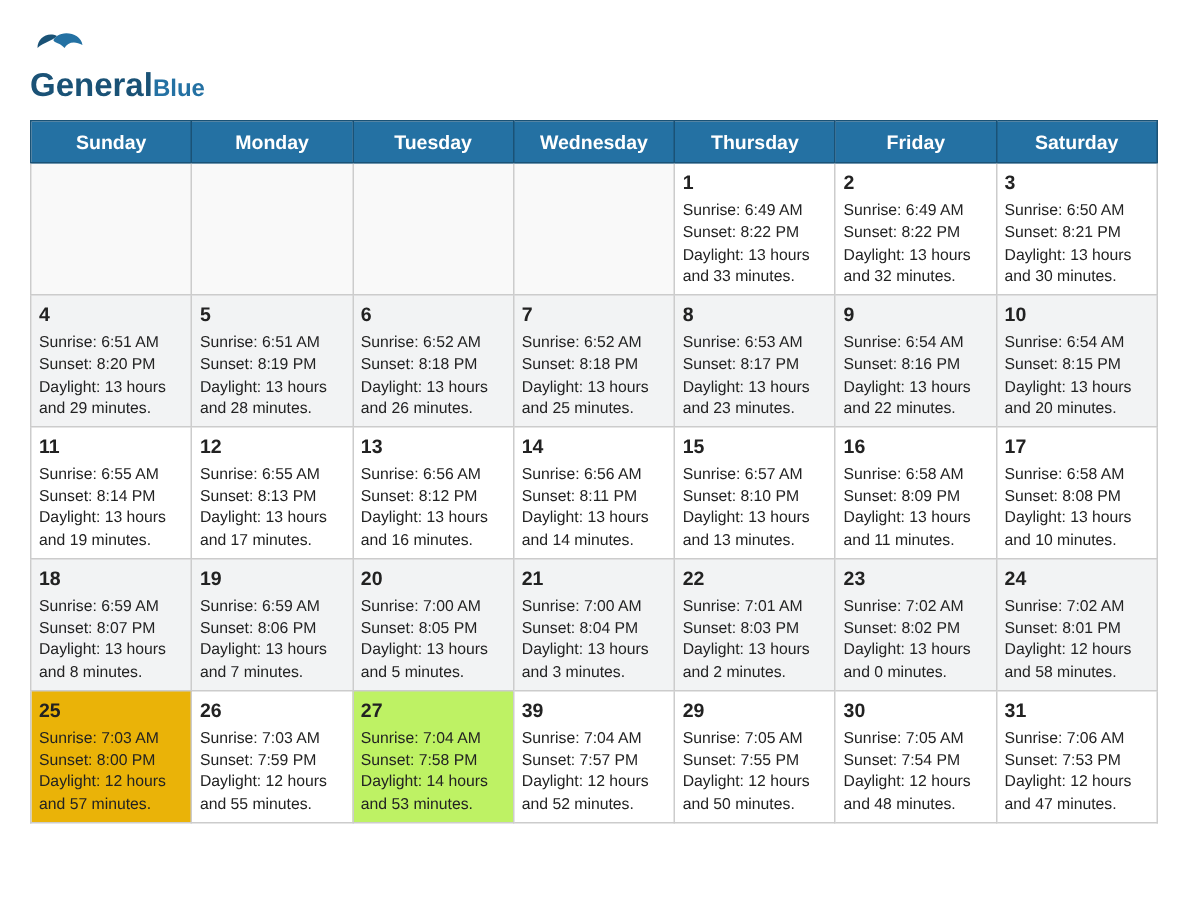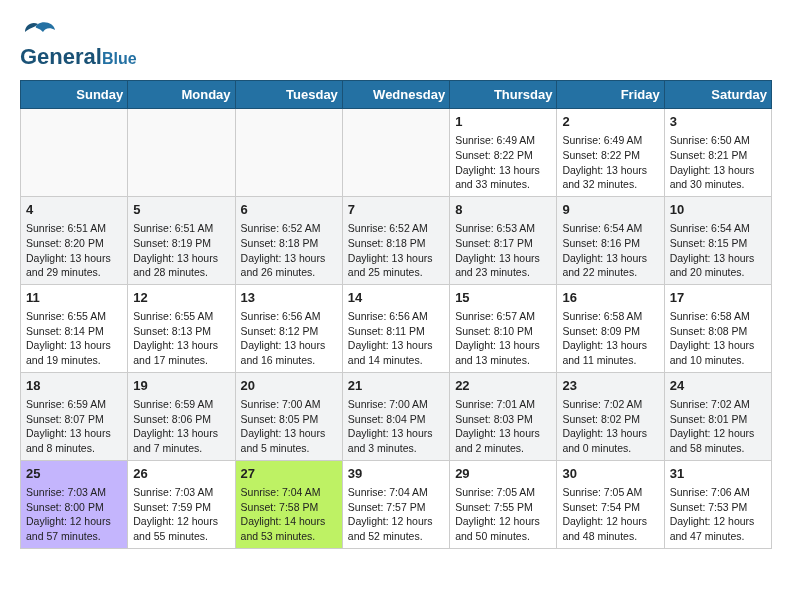--- a/index.html
+++ b/index.html
@@ -31,21 +31,21 @@
     }
     .calendar {
       width: 100%;
       border-collapse: collapse;
       font-size: 11px;
     }
     .calendar th {
       background-color: #2471a3;
       color: #fff;
       padding: 6px 4px;
-      text-align: right;
+      text-align: center;
       font-size: 13px;
       font-weight: bold;
       border: 1px solid #1a5276;
     }
     .calendar td {
       border: 1px solid #ccc;
       padding: 4px 5px;
       vertical-align: top;
       width: calc(100% / 7);
       height: 80px;
@@ -142,21 +142,21 @@
       <tr>
         <td style="background: rgb(242, 243, 244);"><span class="day-number">18</span><span>Sunrise: 6:59 AM</span><br><span>Sunset: 8:07 PM</span><br><span>Daylight: 13 hours and 8 minutes.</span></td>
         <td style="background: rgb(242, 243, 244);"><span class="day-number">19</span><span>Sunrise: 6:59 AM</span><br><span>Sunset: 8:06 PM</span><br><span>Daylight: 13 hours and 7 minutes.</span></td>
         <td style="background: rgb(242, 243, 244);"><span class="day-number">20</span><span>Sunrise: 7:00 AM</span><br><span>Sunset: 8:05 PM</span><br><span>Daylight: 13 hours and 5 minutes.</span></td>
         <td style="background: rgb(242, 243, 244);"><span class="day-number">21</span><span>Sunrise: 7:00 AM</span><br><span>Sunset: 8:04 PM</span><br><span>Daylight: 13 hours and 3 minutes.</span></td>
         <td style="background: rgb(242, 243, 244);"><span class="day-number">22</span><span>Sunrise: 7:01 AM</span><br><span>Sunset: 8:03 PM</span><br><span>Daylight: 13 hours and 2 minutes.</span></td>
         <td style="background: rgb(242, 243, 244);"><span class="day-number">23</span><span>Sunrise: 7:02 AM</span><br><span>Sunset: 8:02 PM</span><br><span>Daylight: 13 hours and 0 minutes.</span></td>
         <td style="background: rgb(242, 243, 244);"><span class="day-number">24</span><span>Sunrise: 7:02 AM</span><br><span>Sunset: 8:01 PM</span><br><span>Daylight: 12 hours and 58 minutes.</span></td>
       </tr>
       <tr>
-        <td style="background: #c4b5fd;"><span class="day-number">25</span><span>Sunrise: 7:03 AM</span><br><span>Sunset: 8:00 PM</span><br><span>Daylight: 12 hours and 57 minutes.</span></td>
+        <td style="background: #eab308;"><span class="day-number">25</span><span>Sunrise: 7:03 AM</span><br><span>Sunset: 8:00 PM</span><br><span>Daylight: 12 hours and 57 minutes.</span></td>
         <td style="background: rgb(255, 255, 255);"><span class="day-number">26</span><span>Sunrise: 7:03 AM</span><br><span>Sunset: 7:59 PM</span><br><span>Daylight: 12 hours and 55 minutes.</span></td>
         <td style="background: #bef264; margin-left: 24px;"><span class="day-number">27</span><span>Sunrise: 7:04 AM</span><br><span>Sunset: 7:58 PM</span><br><span>Daylight: 14 hours and 53 minutes.</span></td>
         <td style="background: rgb(255, 255, 255);"><span class="day-number">39</span><span>Sunrise: 7:04 AM</span><br><span>Sunset: 7:57 PM</span><br><span>Daylight: 12 hours and 52 minutes.</span></td>
         <td style="background: rgb(255, 255, 255);"><span class="day-number">29</span><span>Sunrise: 7:05 AM</span><br><span>Sunset: 7:55 PM</span><br><span>Daylight: 12 hours and 50 minutes.</span></td>
         <td style="background: rgb(255, 255, 255);"><span class="day-number">30</span><span>Sunrise: 7:05 AM</span><br><span>Sunset: 7:54 PM</span><br><span>Daylight: 12 hours and 48 minutes.</span></td>
         <td style="background: rgb(255, 255, 255);"><span class="day-number">31</span><span>Sunrise: 7:06 AM</span><br><span>Sunset: 7:53 PM</span><br><span>Daylight: 12 hours and 47 minutes.</span></td>
       </tr>
     </tbody>
 </table>
 

